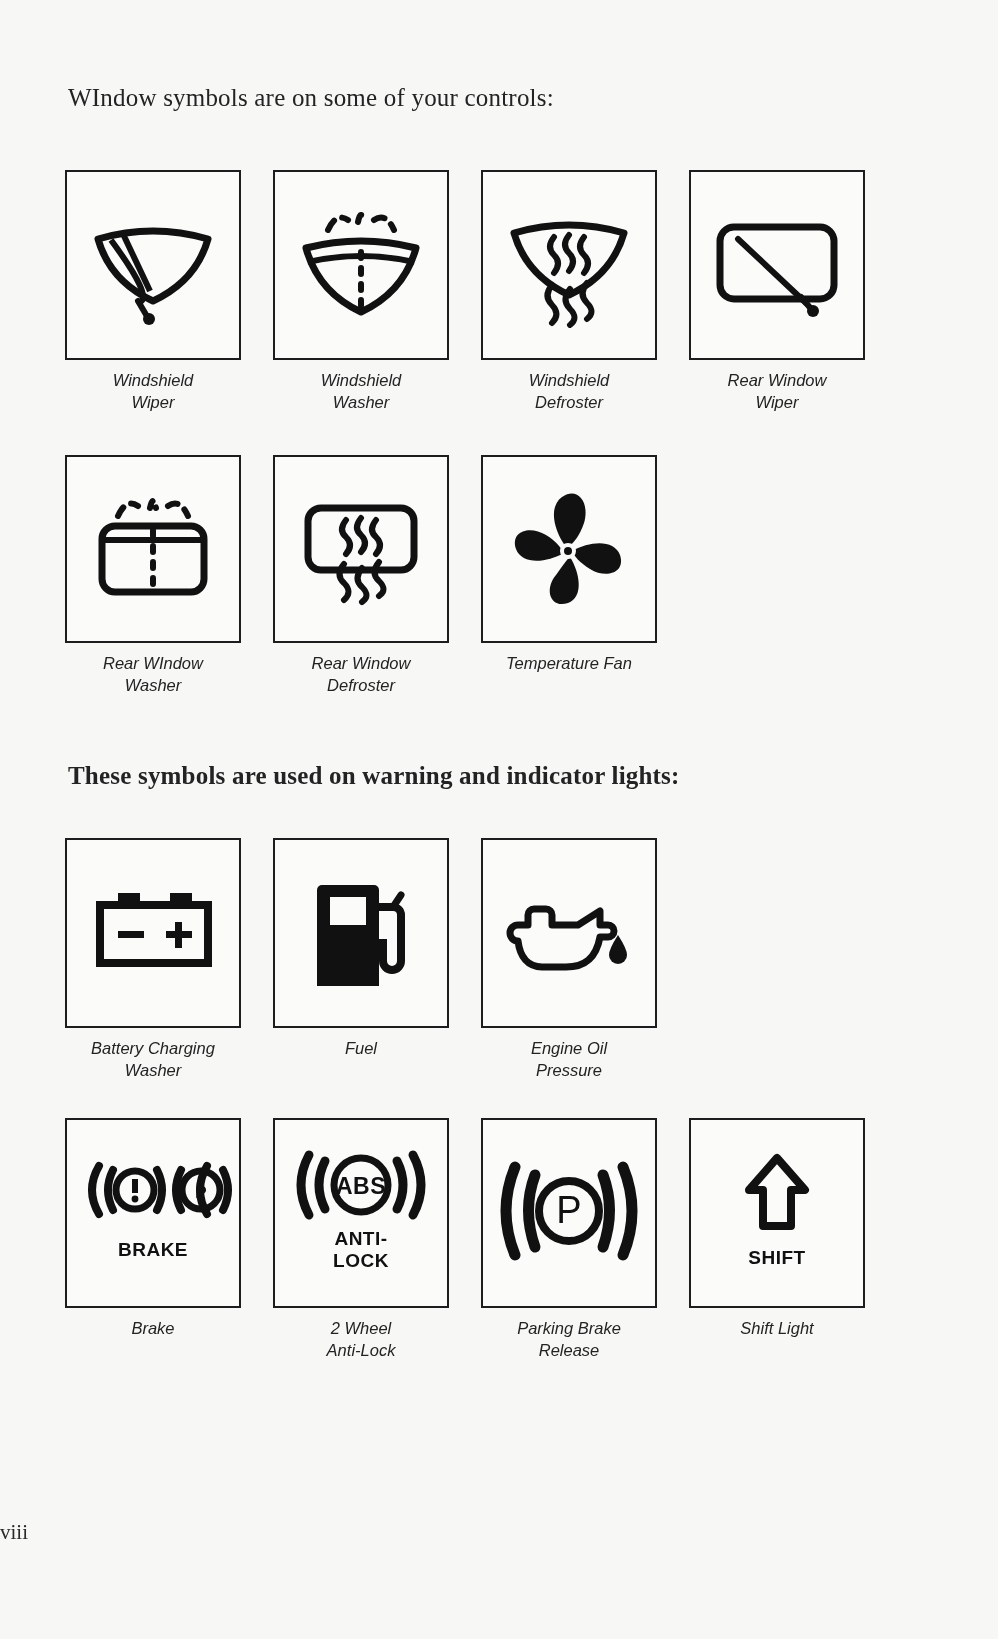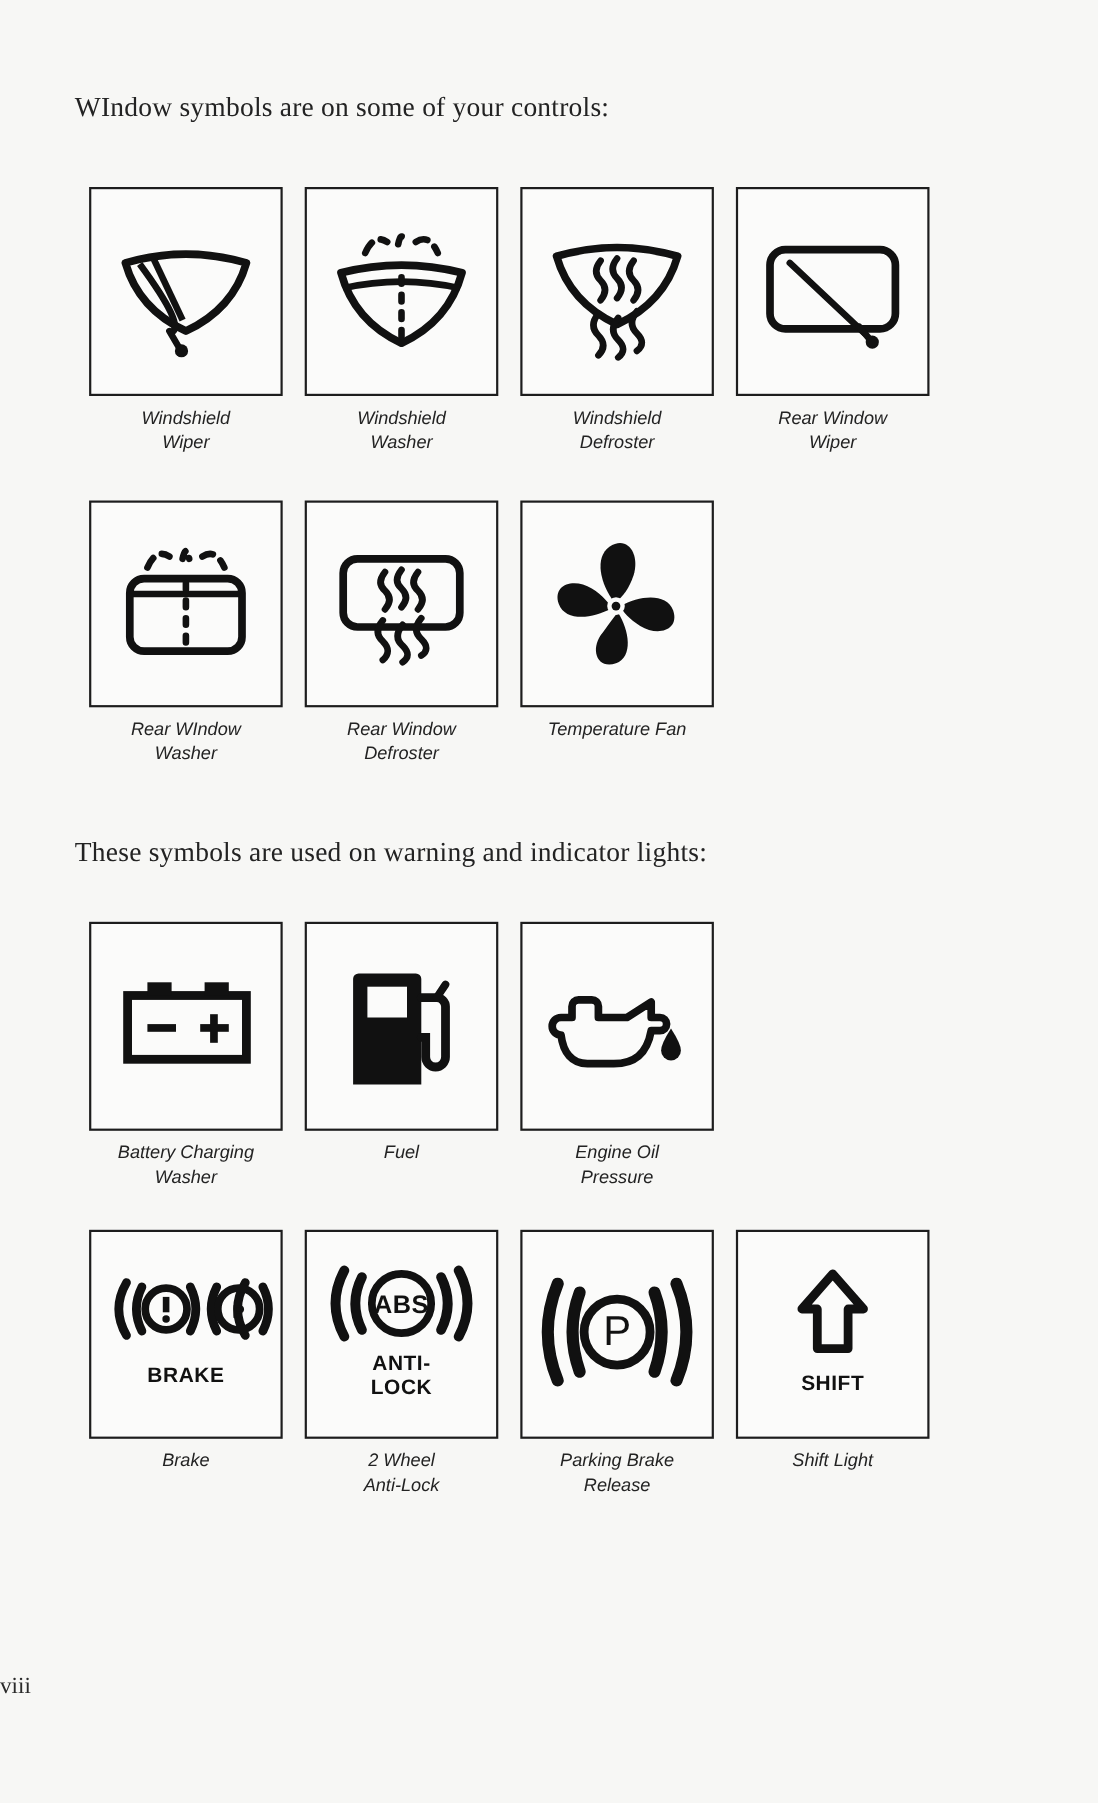--- a/index.html
+++ b/index.html
@@ -23,27 +23,27 @@
   .heading {
     position: absolute;
     left: 68px;
     font-family: "Liberation Serif", serif;
     font-size: 25px;
     letter-spacing: 0.2px;
     color: #232323;
     white-space: nowrap;
   }
   #heading-controls { top: 84px; }
-  #heading-warning { top: 762px; }
+  #heading-warning { top: 762px; font-weight: bold; }
 
   .grid {
     position: absolute;
-    left: 80px;
+    left: 64px;
     display: flex;
-    gap: 18px;
+    gap: 30px;
   }
   #grid-controls-1 { top: 170px; }
   #grid-controls-2 { top: 455px; }
   #grid-warning-1 { top: 838px; }
   #grid-warning-2 { top: 1118px; }
 
   .cell {
     width: 178px;
     display: flex;
     flex-direction: column;

